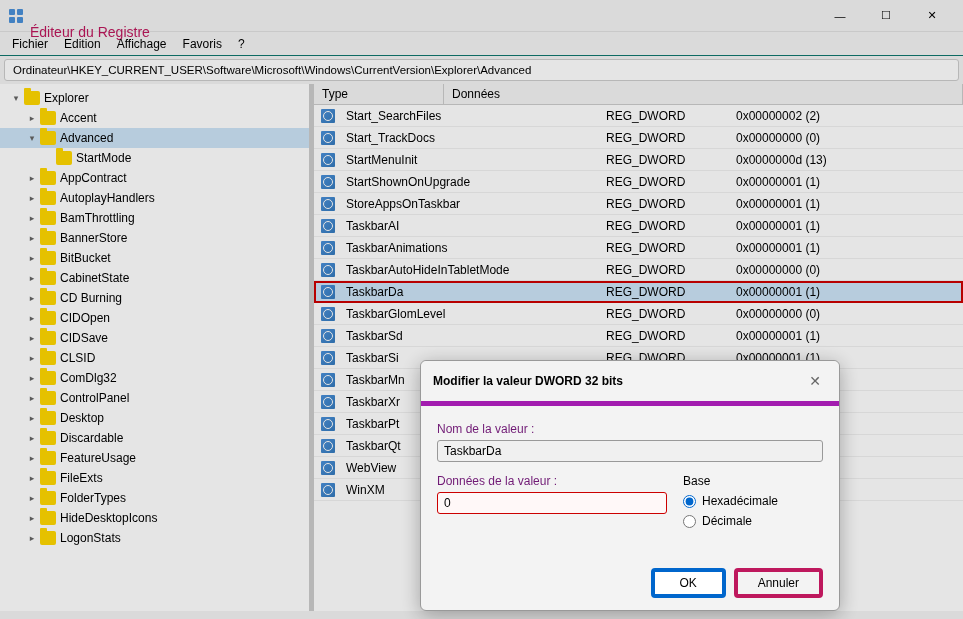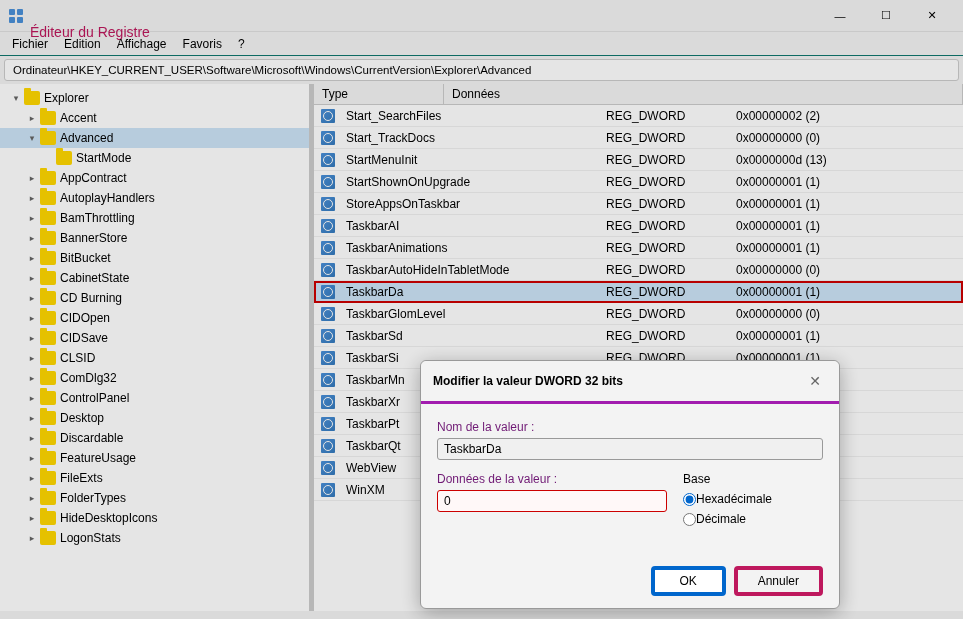--- a/index.html
+++ b/index.html
@@ -236,21 +236,21 @@
       width: 420px;
       position: absolute;
       top: 360px;
       left: 420px;
     }
     .dialog-title-bar {
       background: #f3f3f3;
       display: flex;
       align-items: center;
       padding: 8px 12px;
-      border-bottom: 3px solid #a21caf;
+      border-bottom: 5px solid #a21caf;
       border-radius: 6px 6px 0 0;
     }
     .dialog-title {
       flex: 1;
       font-size: 12px;
       font-weight: 600;
       color: #000;
     }
     .dialog-close-btn {
       width: 24px;
@@ -313,20 +313,21 @@
     }
 
     .radio-group {
       display: flex;
       flex-direction: column;
       gap: 6px;
     }
     .radio-label {
       display: flex;
       align-items: center;
+      gap: 6px;
       font-size: 12px;
       cursor: pointer;
     }
     .radio-input {
       accent-color: #0066cc;
     }
 
     .dialog-buttons {
       display: flex;
       justify-content: flex-end;

